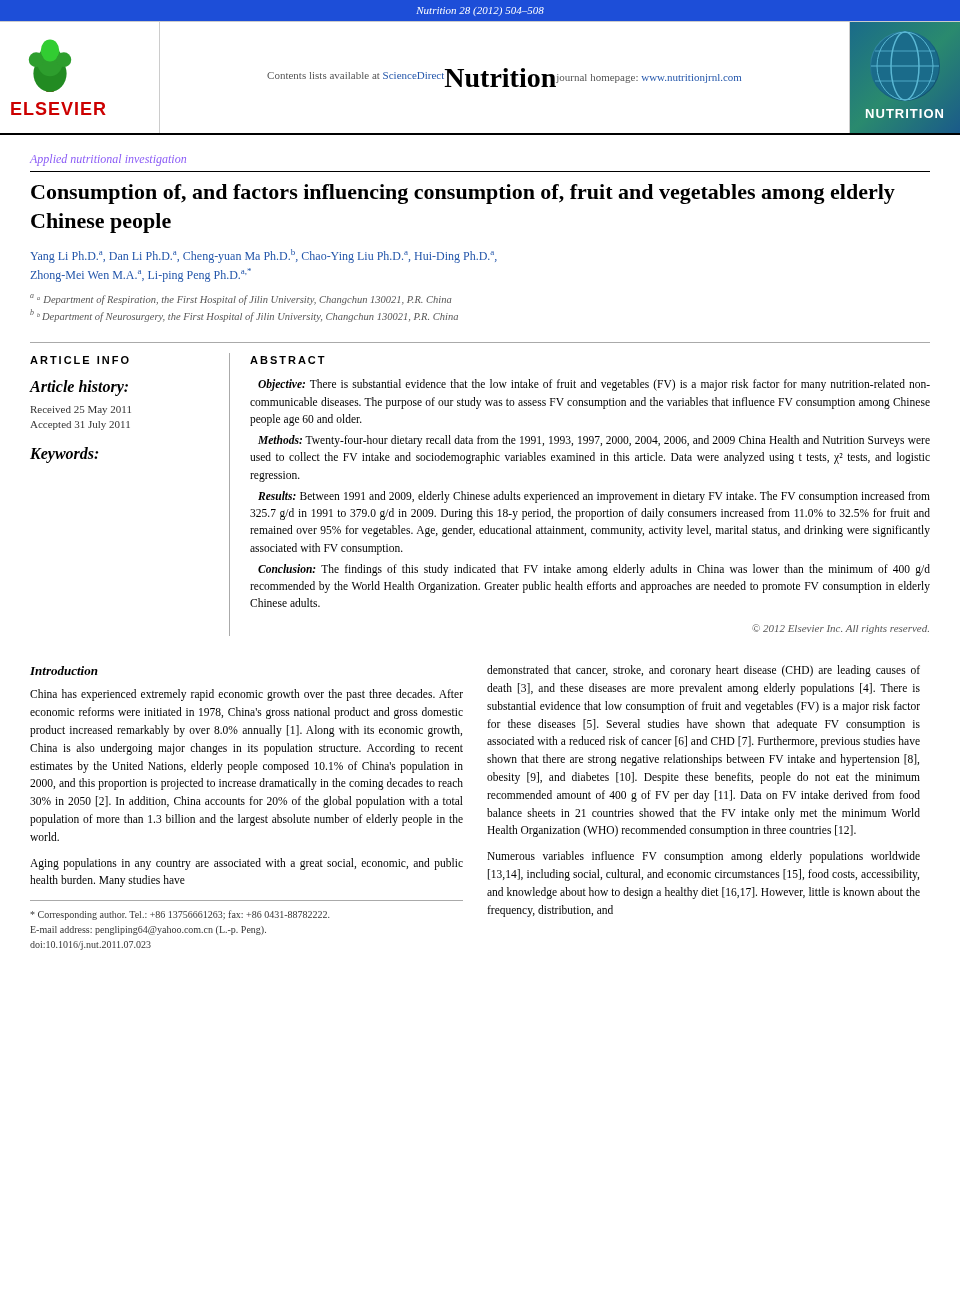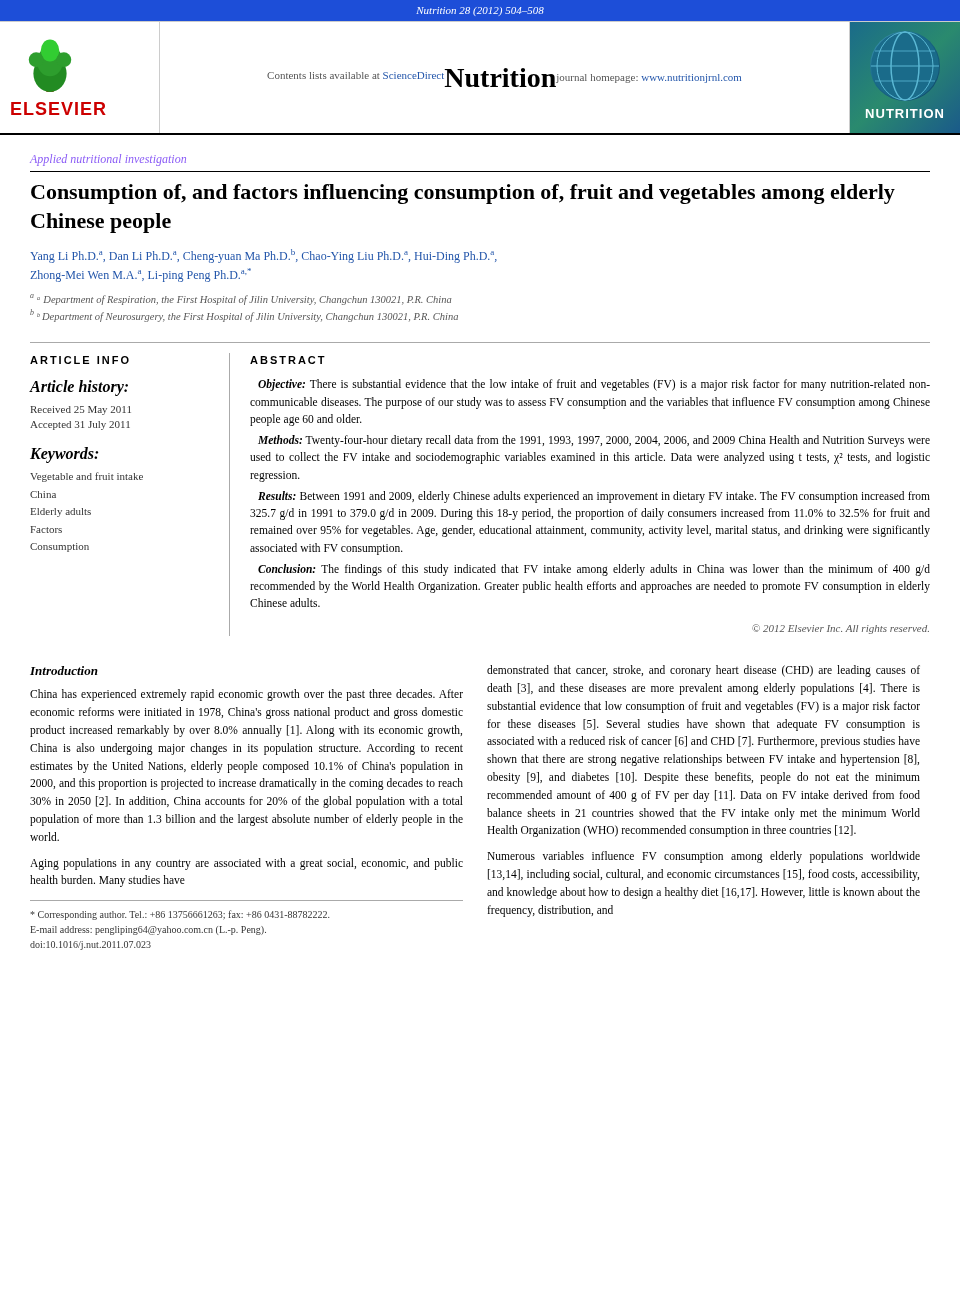--- a/index.html
+++ b/index.html
@@ -328,27 +328,20 @@
 
       <div class="left-col">
         <div class="article-info-heading">ARTICLE INFO</div>
         <div class="info-section">
           <div class="info-section-label">Article history:</div>
           <div class="info-section-value">Received 25 May 2011</div>
           <div class="info-section-value">Accepted 31 July 2011</div>
         </div>
         <div class="info-section">
           <div class="info-section-label">Keywords:</div>
-          <div class="keywords-list">
-            <div>Vegetable and fruit intake</div>
-            <div>China</div>
-            <div>Elderly adults</div>
-            <div>Factors</div>
-            <div>Consumption</div>
-          </div>
         </div>
       </div>
 
       <div class="right-col">
         <div class="abstract-heading">ABSTRACT</div>
         <div class="abstract-text">
           <p>
             <span class="abstract-section-label">Objective:</span>
             <span> There is substantial evidence that the low intake of fruit and vegetables (FV) is a major risk factor for many nutrition-related non-communicable diseases. The purpose of our study was to assess FV consumption and the variables that influence FV consumption among Chinese people age 60 and older.</span>
           </p>

